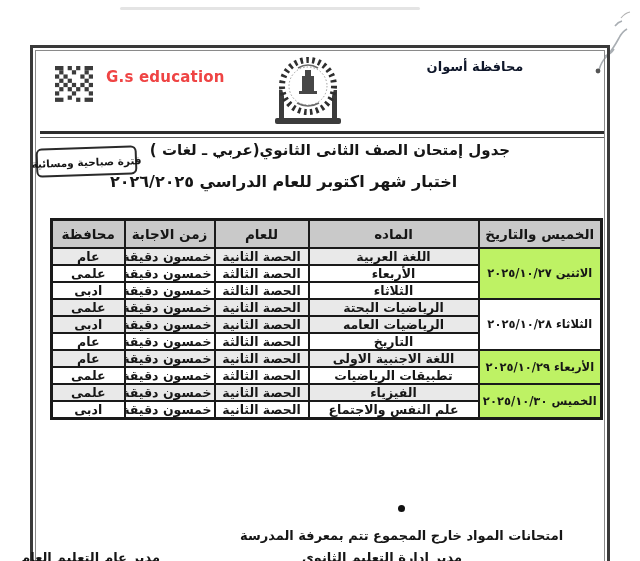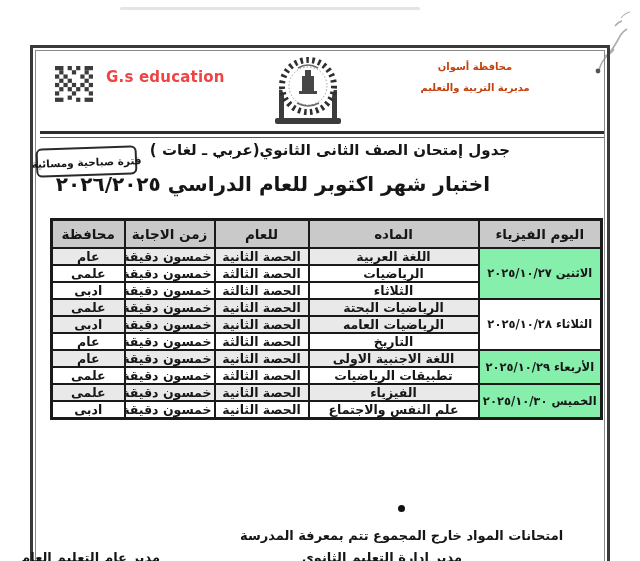--- a/index.html
+++ b/index.html
@@ -13,48 +13,48 @@
     background:#ffffff;font-family:"DejaVu Sans",sans-serif;color:var(--ink);
   }
   .scan-streak{position:absolute;left:120px;top:7px;width:300px;height:3px;
     background:#e4e4e4;border-radius:2px;}
   
   .frame{position:absolute;left:30px;top:45px;width:580px;height:540px;
     border:3px solid var(--frame);}
   .frame::after{content:"";position:absolute;inset:2px;border:1px solid #8a8a8a;}
   
   .org-ar{position:absolute;left:370px;top:56px;width:210px;text-align:center;
-    font-weight:bold;font-size:10px;line-height:21px;color:#c2410c;direction:rtl;}
+    font-weight:bold;font-size:13px;line-height:21px;color:#0f172a;direction:rtl;}
   .org-en{position:absolute;left:106px;top:70px;font-weight:bold;font-size:15px;
     line-height:15px;color:#ef4444;letter-spacing:.2px;}
   .qr{position:absolute;left:55px;top:66px;}
   .emblem{position:absolute;left:272px;top:54px;}
   .divider-thick{position:absolute;left:40px;top:131px;width:564px;height:3px;background:#2e2e2e;}
   .divider-thin{position:absolute;left:40px;top:137px;width:564px;height:1px;background:#5a5a5a;}
   
   .stamp{position:absolute;left:36px;top:147px;width:101px;height:29px;
     border:2px solid #2a2a2a;border-radius:6px;transform:rotate(-2deg);
     display:flex;align-items:center;justify-content:center;
     font-size:10.5px;font-weight:bold;direction:rtl;white-space:nowrap;background:#fff;}
   .title1{position:absolute;left:140px;top:141px;width:380px;text-align:center;
     font-size:15px;font-weight:bold;direction:rtl;white-space:nowrap;}
-  .title2{position:absolute;left:110px;top:172px;width:380px;text-align:right;
-    font-size:20px;font-weight:bold;direction:rtl;white-space:nowrap;}
+  .title2{position:absolute;left:110px;top:172px;width:380px;text-align:left;
+    font-size:16px;font-weight:bold;direction:rtl;white-space:nowrap;}
   
   table.schedule{position:absolute;left:50px;top:218px;width:550px;
     border-collapse:collapse;direction:rtl;table-layout:fixed;
     border:3px solid var(--table-border);}
   .schedule th,.schedule td{
     border:2px solid var(--table-border);text-align:center;vertical-align:middle;
     font-weight:bold;padding:0 2px;overflow:hidden;white-space:nowrap;}
   .schedule th{height:28px;font-size:13.5px;background:var(--header-bg);}
   .schedule td{height:14px;font-size:12.5px;background:#fff;}
   .schedule td.day{font-size:11.5px;}
   .schedule td.shaded{background:var(--shaded-row-bg);}
-  .schedule td.day.shaded{background:#86efac;}
+  .schedule td.day.shaded{background:#bef264;}
   
   .note{position:absolute;left:240px;top:505px;display:flex;align-items:center;gap:16px;flex-direction:column;}
   .note .dot{width:7px;height:7px;border-radius:50%;background:#111;flex:none;}
   .note .txt{direction:rtl;font-size:13px;font-weight:bold;white-space:nowrap;}
   
   .sign{position:absolute;top:550px;font-size:13px;font-weight:bold;direction:rtl;
     white-space:nowrap;text-align:center;}
   .sign.right{left:322px;width:140px;}
   .sign.left{left:45px;width:115px;}
   .scribble{position:absolute;left:585px;top:8px;}
@@ -67,21 +67,20 @@
 <svg class="scribble" width="55" height="70" viewBox="0 0 55 70">
   <path d="M14 62 q2 -8 8 -14 q6 -7 12 -18 q3 -6 8 -9 M20 48 q6 -2 9 -7 M30 18 q3 -4 7 -5" fill="none" stroke="#9aa0a6" stroke-width="1.6" opacity="0.85"></path>
   <circle cx="13" cy="63" r="2.4" fill="#555"></circle>
   <path d="M36 10 q4 -5 9 -6" fill="none" stroke="#b3b3b3" stroke-width="1.2"></path>
 </svg>
 
 <div class="frame"></div>
 
 <div class="org-ar">
   <div>محافظة أسوان</div>
-  <div>مديرية التربية والتعليم</div>
 </div>
 
 <svg class="qr" width="38" height="38" viewBox="0 0 36 36">
   <g fill="#3c3c3c">
     <rect x="0" y="0" width="8" height="4"></rect>
       <rect x="12" y="0" width="4" height="4"></rect>
     <rect x="20" y="0" width="4" height="4"></rect>
       <rect x="28" y="0" width="8" height="4"></rect>
     <rect x="4" y="4" width="4" height="4"></rect>
       <rect x="16" y="4" width="4" height="4"></rect>
@@ -139,37 +138,37 @@
 <table class="schedule">
   <colgroup>
     <col style="width:123px">
       <col style="width:170px">
       <col style="width:94px">
     <col style="width:90px">
       <col style="width:73px">
   </colgroup>
   <thead>
     <tr>
-      <th>اليوم الفيزياء</th>
+      <th>الخميس والتاريخ</th>
       <th>الماده</th>
       <th>للعام</th>
       <th>زمن الاجابة</th>
       <th>محافظة</th>
     </tr>
   </thead>
   <tbody>
     <tr>
       <td class="day shaded" rowspan="3">الاثنين ٢٠٢٥/١٠/٢٧</td>
       <td class="shaded">اللغة العربية</td>
       <td class="shaded">الحصة الثانية</td>
       <td class="shaded">خمسون دقيقة</td>
       <td class="shaded">عام</td>
     </tr>
     <tr>
-      <td>الرياضيات</td>
+      <td>الأربعاء</td>
       <td>الحصة الثالثة</td>
       <td>خمسون دقيقة</td>
       <td>علمى</td>
     </tr>
     <tr>
       <td>الثلاثاء</td>
       <td>الحصة الثالثة</td>
       <td>خمسون دقيقة</td>
       <td>ادبى</td>
     </tr>

